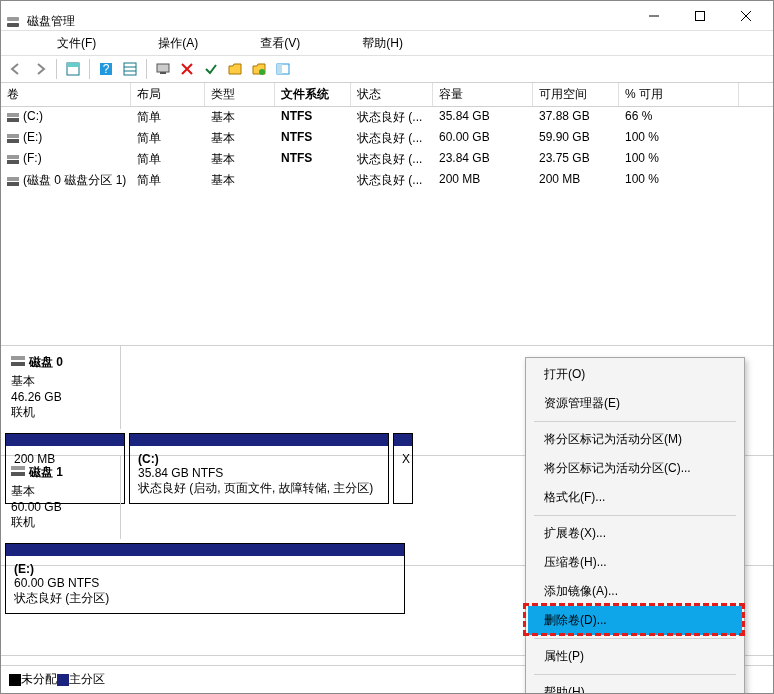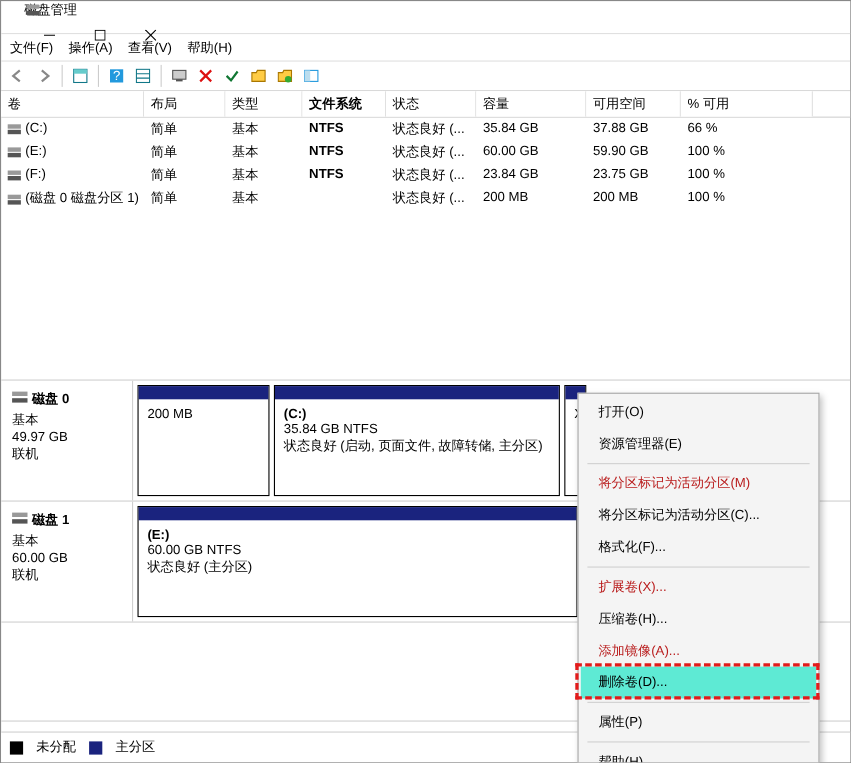--- a/index.html
+++ b/index.html
@@ -1,62 +1,62 @@
 <!DOCTYPE html>
 <html><head>
 <meta charset="utf-8">
 <style>
 *{box-sizing:border-box;margin:0;padding:0;font-family:"Microsoft YaHei","Segoe UI",sans-serif;font-size:12px;}
 body{background:#fff;width:774px;height:694px;overflow:hidden;border:1px solid #888;position:relative;}
-.titlebar{height:30px;display:flex;align-items:flex-start;padding:0 21px;border-bottom:1px solid #e0e0e0;flex-direction:column;}
+.titlebar{height:30px;display:flex;align-items:flex-end;padding:0 4px;border-bottom:1px solid #e0e0e0;}
 .titlebar .icon{width:16px;height:16px;margin-right:6px;position:relative;}
 .titlebar .icon::before{content:"";position:absolute;left:2px;top:3px;width:12px;height:4px;background:#999;border-radius:1px;}
 .titlebar .icon::after{content:"";position:absolute;left:2px;top:9px;width:12px;height:4px;background:#555;border-radius:1px;}
 .titlebar .title{flex:1;}
 .winbtns{display:flex;}
 .winbtn{width:46px;height:28px;display:flex;align-items:center;justify-content:center;color:#222;}
 .winbtn svg{width:10px;height:10px;}
 .menubar{height:24px;display:flex;align-items:center;padding:0 8px;gap:14px;}
-.menubar span{cursor:default;}
+.menubar span{cursor:default;margin-left:48px;}
 .toolbar{height:28px;border-top:1px solid #e0e0e0;border-bottom:1px solid #d0d0d0;display:flex;align-items:center;padding:0 4px;gap:2px;}
 .tbtn{width:22px;height:22px;display:flex;align-items:center;justify-content:center;border:1px solid transparent;}
 .sep{width:1px;height:20px;background:#ccc;margin:0 3px;}
 .grid{border-bottom:1px solid #d0d0d0;}
 .grid-head{display:flex;background:#fff;border-bottom:1px solid #d0d0d0;}
 .grid-head>div{padding:3px 6px;border-right:1px solid #e0e0e0;background:#fff;}
 .grid-body{height:238px;overflow:auto;}
 .grid-row{display:flex;}
 .grid-row>div{padding:2px 6px;white-space:nowrap;overflow:hidden;}
 .c0{width:130px;}.c1{width:74px;}.c2{width:70px;}.c3{width:76px;font-weight:bold;}.c4{width:82px;}.c5{width:100px;}.c6{width:86px;}.c7{width:120px;}
 .vol-icon{display:inline-block;width:12px;height:8px;position:relative;top:1px;margin-right:4px;}
 .vol-icon::before{content:"";position:absolute;left:0;top:0;width:12px;height:4px;background:#999;}
 .vol-icon::after{content:"";position:absolute;left:0;top:5px;width:12px;height:4px;background:#555;}
 .disk-area{height:312px;overflow:hidden;}
-.disk-row{display:flex;border-bottom:1px solid #d0d0d0;height:110px;}
+.disk-row{display:flex;border-bottom:1px solid #d0d0d0;height:110px;flex-direction:column;}
 .disk-row.short{height:90px;}
 .disk-info{width:120px;padding:8px 10px;border-right:1px solid #d0d0d0;}
 .disk-info .dname{font-weight:700;margin-bottom:2px;}
 .disk-glyph{display:inline-block;width:14px;height:10px;position:relative;margin-right:4px;}
 .disk-glyph::before{content:"";position:absolute;left:0;top:0;width:14px;height:4px;background:#999;}
 .disk-glyph::after{content:"";position:absolute;left:0;top:6px;width:14px;height:4px;background:#555;}
 .cd-glyph{display:inline-block;width:12px;height:12px;border:2px solid #888;border-radius:50%;margin-right:4px;position:relative;top:2px;}
 .parts{flex:1;display:flex;gap:4px;padding:4px;}
 .band{height:12px;background:#1a237e;}
 .part{border:1px solid #000;display:flex;flex-direction:column;}
 .part-body{flex:1;padding:6px 8px;}
 .part-body .pname{font-weight:700;}
-.footer{position:absolute;bottom:0;left:0;right:0;height:28px;border-top:1px solid #d0d0d0;display:flex;align-items:center;padding:0 8px;gap:12px;background:#fff;text-align:right;}
+.footer{position:absolute;bottom:0;left:0;right:0;height:28px;border-top:1px solid #d0d0d0;display:flex;align-items:center;padding:0 8px;gap:0;background:#fff;text-align:right;}
 .sw{width:12px;height:12px;display:inline-block;}
 .sw.black{background:#000;}
 .sw.navy{background:#1a237e;}
 .ctx{position:absolute;left:524px;top:356px;width:220px;background:#f4f4f4;border:1px solid #a7a7a7;box-shadow:2px 3px 6px rgba(0,0,0,0.25);padding:2px;}
 .ctx-item{padding:6px 16px;cursor:default;}
-.ctx-item.disabled{color:#b91c1c;}
+.ctx-item.disabled{color:#000000;}
 .ctx-sep{height:1px;background:#d0d0d0;margin:3px 6px;}
-.ctx-item.hl{background:#5eead4;}
+.ctx-item.hl{background:#0ea5e9;}
 .red-out{border:3px dashed #e21b1b;position:absolute;pointer-events:none;}
 </style>
 </head>
 <body>
 
 <div class="titlebar">
   <span class="icon"></span>
   <span class="title">磁盘管理</span>
   <div class="winbtns">
     <div class="winbtn">
@@ -206,21 +206,21 @@
         <div class="c7">100 %</div>
       </div>
     </div>
 </div>
 
 <div class="disk-area" id="darea">
     <div class="disk-row">
       <div class="disk-info">
         <div class="dname"><span class="disk-glyph"></span>磁盘 0</div>
         <div>基本</div>
-        <div>49.97 GB</div>
+        <div>46.26 GB</div>
         <div>联机</div>
       </div>
       <div class="parts">
         <div class="part" style="width: 120px;">
           <div class="band"></div>
           <div class="part-body">
             <div>200 MB</div>
           </div>
         </div>
         <div class="part" style="width: 260px;">

